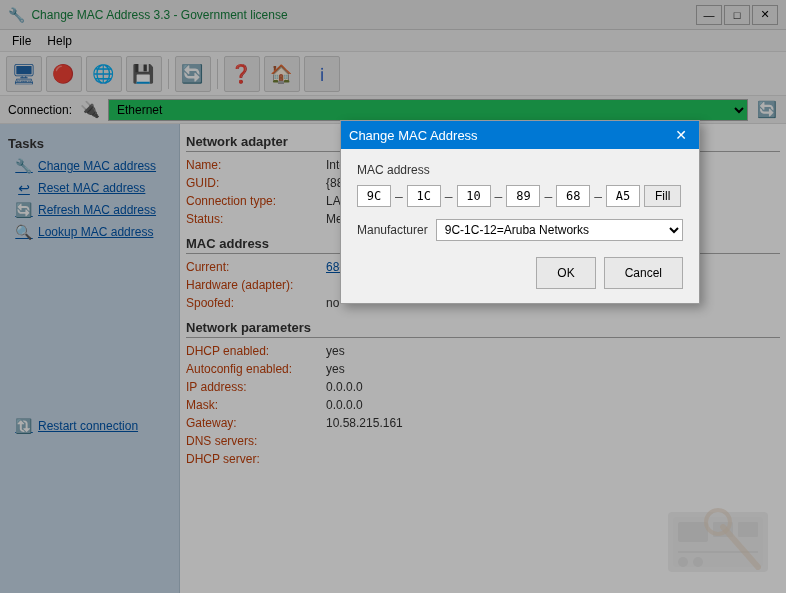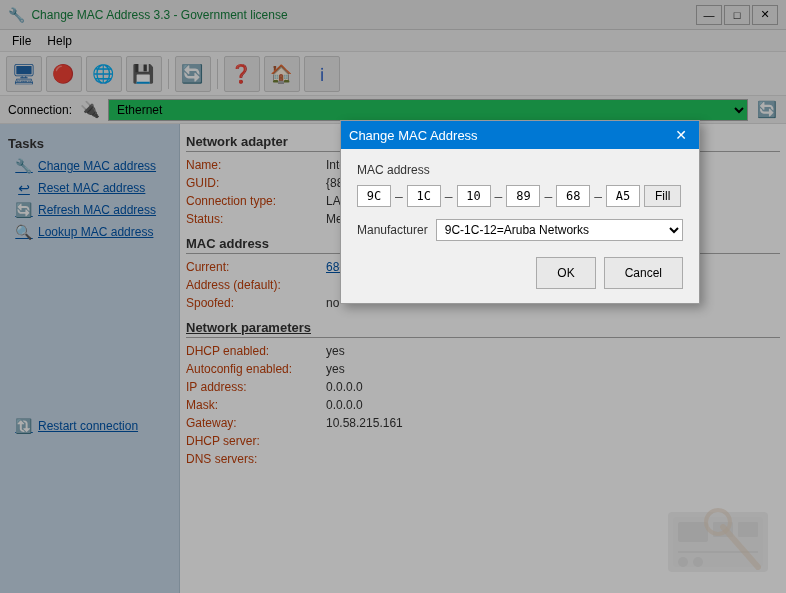--- a/index.html
+++ b/index.html
@@ -429,29 +429,29 @@
       <span class="info-label">Status:</span>
       <span class="info-value">Media d...</span>
     </div>
 
     <div class="section-title" style="margin-top:10px;">MAC address</div>
     <div class="info-row">
       <span class="info-label">Current:</span>
       <span class="info-value link">68-05-0...</span>
     </div>
     <div class="info-row">
-      <span class="info-label">Address (default):</span>
+      <span class="info-label">Hardware (adapter):</span>
       <span class="info-value"></span>
     </div>
     <div class="info-row">
       <span class="info-label">Spoofed:</span>
       <span class="info-value">no</span>
     </div>
 
-    <div class="section-title" style="margin-top:10px;text-decoration:underline;">Network parameters</div>
+    <div class="section-title" style="margin-top:10px;">Network parameters</div>
     <div class="info-row">
       <span class="info-label">DHCP enabled:</span>
       <span class="info-value">yes</span>
     </div>
     <div class="info-row">
       <span class="info-label">Autoconfig enabled:</span>
       <span class="info-value">yes</span>
     </div>
     <div class="info-row">
       <span class="info-label">IP address:</span>
@@ -459,25 +459,25 @@
     </div>
     <div class="info-row">
       <span class="info-label">Mask:</span>
       <span class="info-value">0.0.0.0</span>
     </div>
     <div class="info-row">
       <span class="info-label">Gateway:</span>
       <span class="info-value">10.58.215.161</span>
     </div>
     <div class="info-row">
+      <span class="info-label">DNS servers:</span>
+      <span class="info-value"></span>
+    </div>
+    <div class="info-row">
       <span class="info-label">DHCP server:</span>
-      <span class="info-value"></span>
-    </div>
-    <div class="info-row">
-      <span class="info-label">DNS servers:</span>
       <span class="info-value"></span>
     </div>
 
     <div class="nic-watermark">
       <svg width="115" height="88" viewBox="0 0 115 88">
         <rect x="5" y="15" width="100" height="60" rx="4" fill="#888" opacity="0.4"></rect>
         <rect x="10" y="20" width="90" height="50" rx="2" fill="#aaa" opacity="0.3"></rect>
         <rect x="15" y="25" width="30" height="20" rx="2" fill="#666" opacity="0.5"></rect>
         <rect x="50" y="25" width="20" height="15" rx="1" fill="#777" opacity="0.5"></rect>
         <rect x="75" y="25" width="20" height="15" rx="1" fill="#777" opacity="0.5"></rect>

